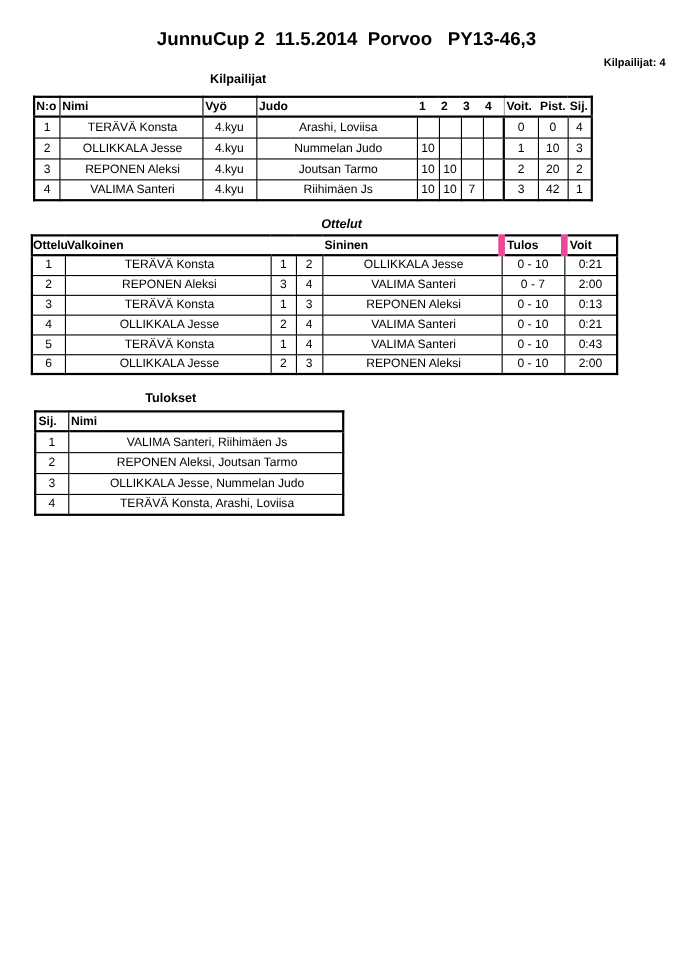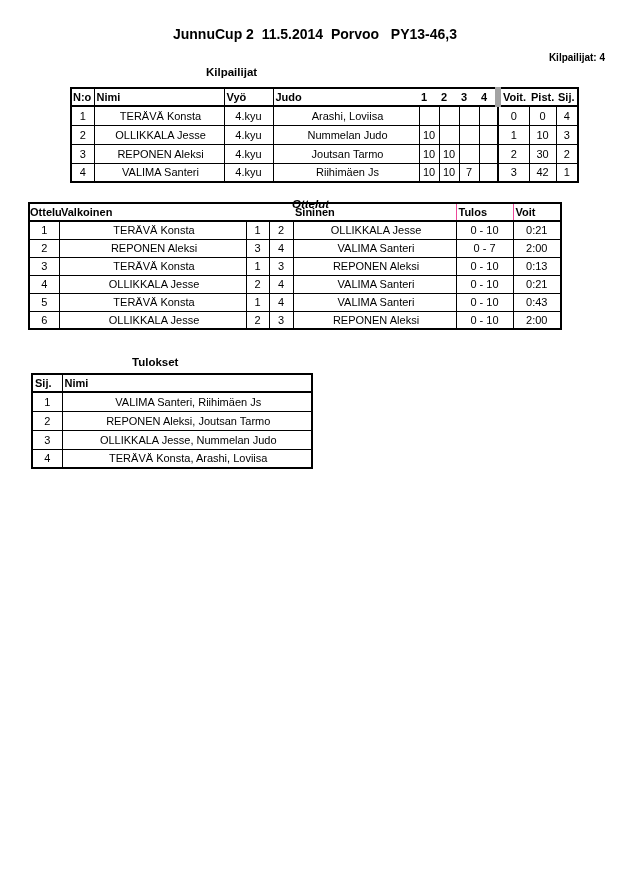--- a/index.html
+++ b/index.html
@@ -3,60 +3,60 @@
 <meta charset="utf-8">
 <style>
   html,body { margin:0; padding:0; }
   body {
     width:630px; height:891px; background:#ffffff; position:relative;
     font-family:"Liberation Sans", sans-serif; color:#000;
     overflow:hidden;
   }
   .page-title {
     position:absolute; top:26px; left:0; width:630px; text-align:center;
-    font-size:14px; font-weight:bold; white-space:pre; letter-spacing:0px;
+    font-size:17px; font-weight:bold; white-space:pre; letter-spacing:0px;
   }
   .count-label {
     position:absolute; top:52px; right:25px;
     font-size:10px; font-weight:bold;text-align:right;
   }
   .section-heading {
     position:absolute; font-size:11.5px; font-weight:bold; white-space:nowrap;
   }
-  #h-kilpailijat { top:66px;  left:206px; }
+  #h-kilpailijat { top:66px;  left:191px; }
   #h-ottelut     { top:198px; left:292px;font-style:italic; }
   #h-tulokset    { top:356px; left:132px; }
 
   table {
     position:absolute; border-collapse:collapse; table-layout:fixed;
     border:2px solid #000; font-size:11px;
   }
   th, td {
     overflow:visible; white-space:nowrap; vertical-align:middle;
     padding:0 2px; font-size:11px;
   }
   th { font-weight:bold; border:none; border-bottom:2px solid #000; text-align:left; }
   td { border:1px solid #000; }
   .l { text-align:center; padding-left:5px; }
   .c { text-align:center; padding-left:0; padding-right:0; }
 
   
-  #t1 { left:30px; top:87px; width:507px;margin-left:40px; }
+  #t1 { left:30px; top:87px; width:507px; }
   #t1 thead tr { height:18px; }
   #t1 tbody tr { height:19px; }
   #t1 th.bdr { border-right:1px solid #000; }
-  #t1 th.thick { border-left:6px solid #a3a3a3; }
+  #t1 th.thick { border-left:1px solid #a3a3a3; }
   #t1 td.c8 { border-left:2px solid #000; }
   #t1 th.hl { text-align:left; padding-left:1px; }
 
   
-  #t2 { left:28px; top:202px; width:532px; }
+  #t2 { left:28px; top:213px; width:532px; }
   #t2 thead tr { height:18px; }
   #t2 tbody tr { height:18px; }
-  #t2 th.bdr { border-right:1px solid #ec4899; }
+  #t2 th.bdr { border-right:6px solid #ec4899; }
   #t2 th.oh { padding:0; }
 
   
   #t3 { left:31px; top:373px; width:280px; }
   #t3 thead tr { height:18px; }
   #t3 tbody tr { height:19px; }
   #t3 th.bdr { border-right:1px solid #000; }
 </style>
 </head>
 <body>
@@ -125,21 +125,21 @@
       <tr>
         <td class="c0 c">3</td>
         <td class="c1 l">REPONEN Aleksi</td>
         <td class="c2 c">4.kyu</td>
         <td class="c3 l">Joutsan Tarmo</td>
         <td class="c4 c">10</td>
         <td class="c5 c">10</td>
         <td class="c6 c"></td>
         <td class="c7 c"></td>
         <td class="c8 c">2</td>
-        <td class="c9 c">30</td>
+        <td class="c9 c">20</td>
         <td class="c10 c">2</td>
       </tr>
       <tr>
         <td class="c0 c">4</td>
         <td class="c1 l">VALIMA Santeri</td>
         <td class="c2 c">4.kyu</td>
         <td class="c3 l">Riihimäen Js</td>
         <td class="c4 c">10</td>
         <td class="c5 c">10</td>
         <td class="c6 c">7</td>

